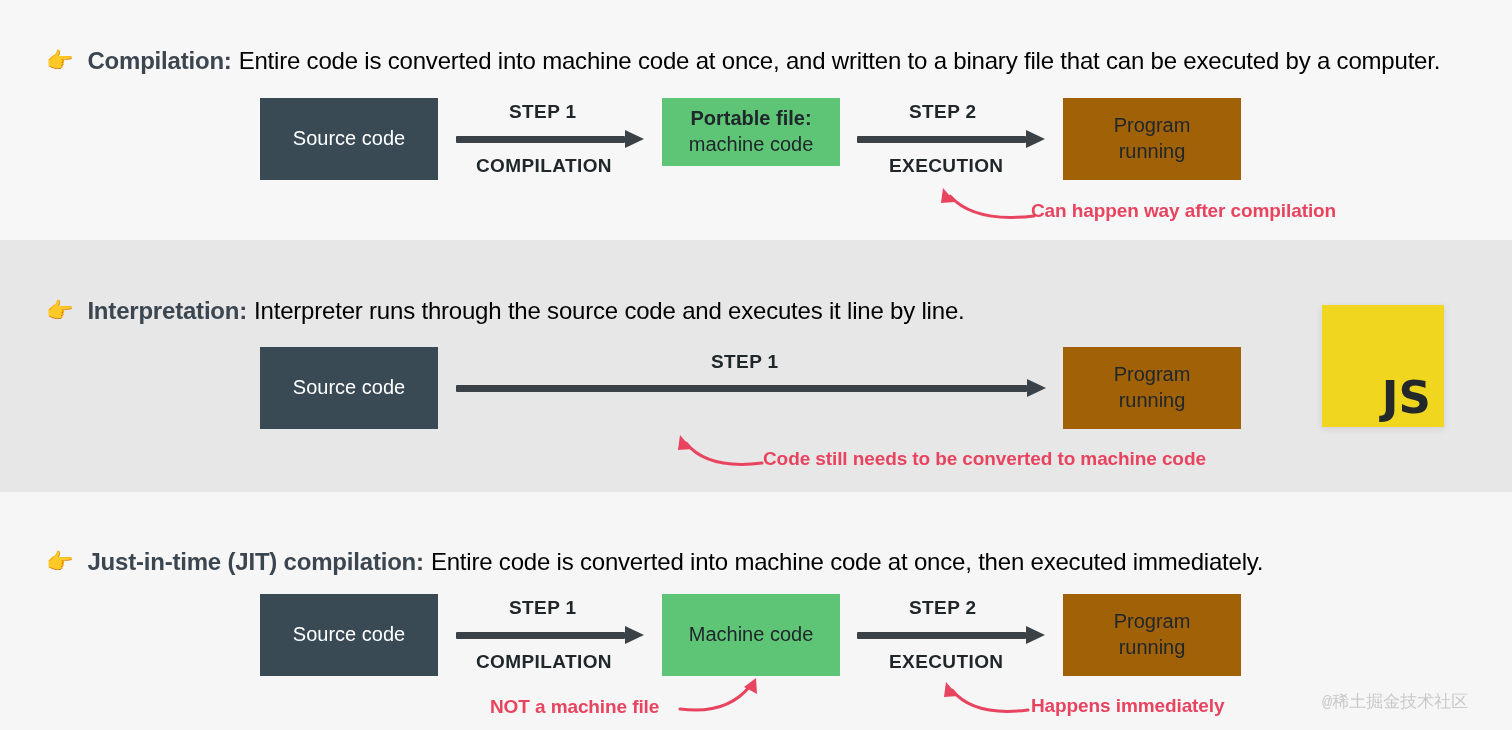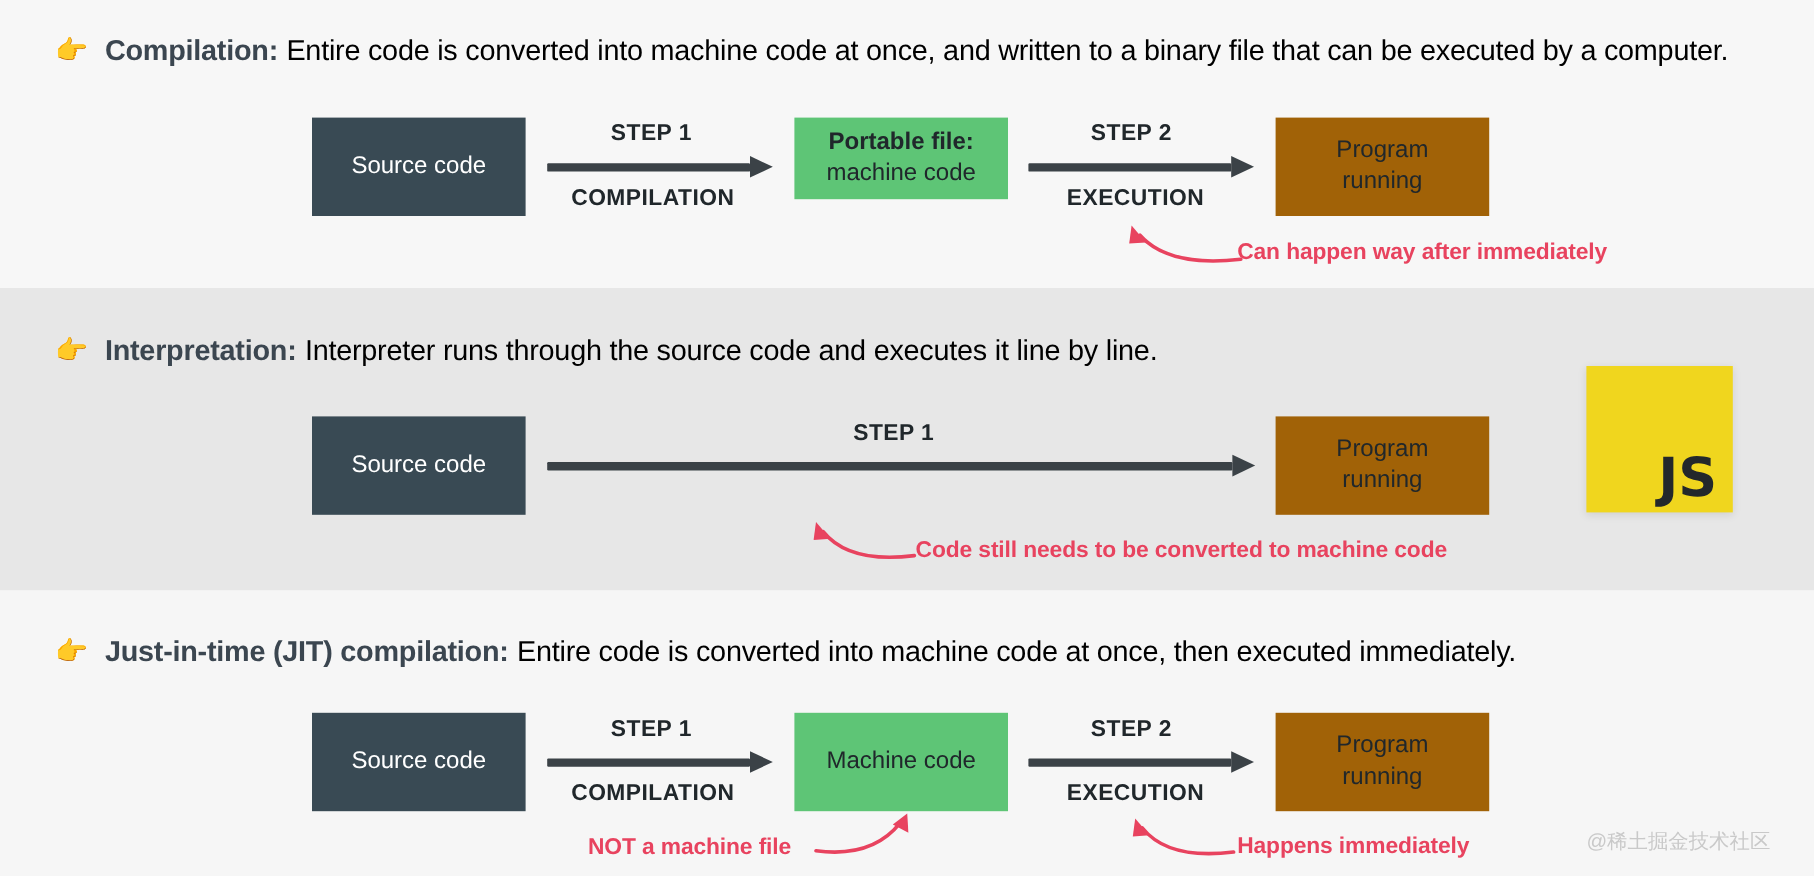--- a/index.html
+++ b/index.html
@@ -12,21 +12,21 @@
   #stage { position: relative; width: 1512px; height: 730px; }
 
   .band { position: absolute; left: 0; width: 1512px; }
   .band-1 { top: 0;   height: 240px; background: #f7f7f7; }
   .band-2 { top: 240px; height: 252px; background: #e7e7e7; }
   .band-3 { top: 492px; height: 238px; background: #f6f6f6; }
 
   
   .heading { position: absolute; display: flex; align-items: baseline; white-space: nowrap; }
   .hand { font-size: 22px; line-height: 1; margin-right: 14px; position: relative; top: -1px; }
-  .h-bold { font-size: 24px; font-weight: bold; color: #3b4650; letter-spacing: -0.2px; }
+  .h-bold { font-size: 24px; font-weight: bold; color: #3b4650; letter-spacing: -0.2px; margin-top: 18px; }
   .h-rest { font-size: 24px; font-weight: 400; color: #000000; letter-spacing: -0.2px; margin-left: 7px; }
 
   
   .box {
     position: absolute;
     display: flex; flex-direction: column;
     align-items: center; justify-content: center;
     text-align: center;
     line-height: 1.28;
   }
@@ -73,21 +73,21 @@
   }
   .js-logo span {
     font-family: "DejaVu Sans", sans-serif;
     font-weight: bold; font-size: 45px; color: #23282b;
     line-height: 0.92; padding: 0 13px 9px 0;
   }
 
   
   .watermark {
     position: absolute; font-size: 17px; color: #c9c9c9;
-    font-family: Liberation Sans, sans-serif; white-space: nowrap;
+    font-family: Liberation Mono, monospace; white-space: nowrap;
   }
 </style>
 </head>
 <body>
 
 <div id="stage">
 
   <div class="band band-1"></div>
   <div class="band band-2"></div>
   <div class="band band-3"></div>
@@ -123,21 +123,21 @@
 
   <div class="box box-yellow" style="left:1063px; top:98px; width:178px; height:82px;">
     <div class="ln">Program</div>
     <div class="ln">running</div>
   </div>
 
   <svg class="curve" style="left:930px; top:186px;" width="110" height="36" viewBox="0 0 110 36">
     <path d="M104 30 C 70 34, 38 30, 20 10" stroke="#e8435f" stroke-width="3" fill="none" stroke-linecap="round"></path>
     <path d="M13 2 L 25 16 L 11 17 Z" fill="#e8435f"></path>
   </svg>
-  <div class="annot" style="left:1031px; top:200px;">Can happen way after immediately</div>
+  <div class="annot" style="left:1031px; top:200px;">Can happen way after compilation</div>
 
   <div class="heading" style="left:46px; top:279px;">
     <span class="hand">👉</span>
     <span class="h-bold">Interpretation:</span>
     <span class="h-rest">Interpreter runs through the source code and executes it line by line.</span>
   </div>
 
   <div class="box box-dark" style="left:260px; top:347px; width:178px; height:82px;">
     <div class="ln">Source code</div>
   </div>

